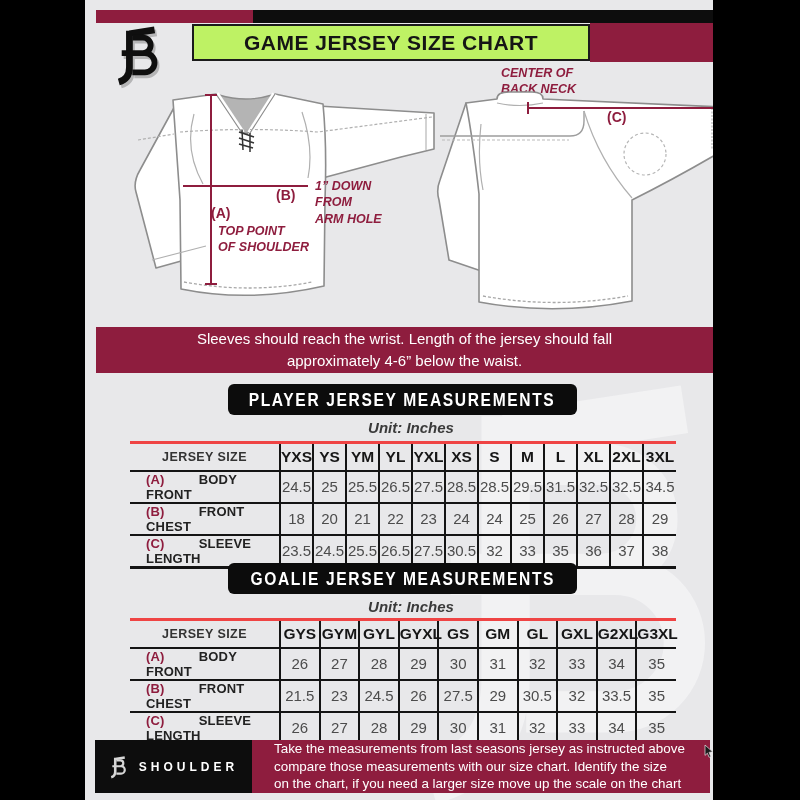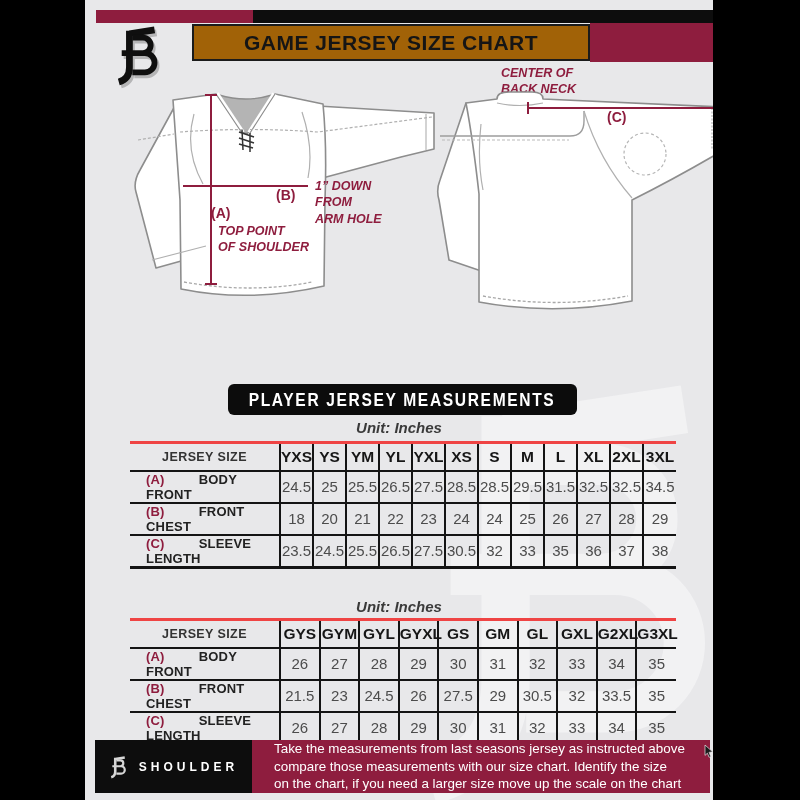--- a/index.html
+++ b/index.html
@@ -17,21 +17,21 @@
   }
   .content > *{position:absolute;z-index:1;}
   
   .watermark{left:295px;top:368px;width:430px;height:440px;z-index:0;opacity:.55;}
   
   .top-strip{left:11px;top:10px;width:617px;height:13px;display:flex;}
   .top-strip .maroon-seg{width:157px;height:100%;background:#8e1d3e;}
   .top-strip .black-seg{flex:1;height:100%;background:#0d0d0d;}
   .brand-logo{left:28px;top:24px;width:58px;height:62px;filter:drop-shadow(2px 3px 0 rgba(0,0,0,.22));}
   .title-box{
-    left:107px;top:24px;width:398px;height:37px;background:#a16207;
+    left:107px;top:24px;width:398px;height:37px;background:#bef264;
     border:2px solid #1b1b1b;box-sizing:border-box;
     display:flex;align-items:center;justify-content:center;
   }
   .title-box span{font-size:21px;font-weight:800;letter-spacing:.5px;color:#151515;white-space:nowrap;}
   .maroon-block{left:505px;top:23px;width:123px;height:39px;background:#8e1d3e;}
   
   .diagram{left:0;top:60px;width:628px;height:268px;margin-left:23px;}
   .diagram > *{position:absolute;}
   .jersey-svg{display:block;}
   .svg-front{left:10px;top:30px;}
@@ -55,21 +55,21 @@
     width:349px;height:31px;left:143px;background:#0c0c0c;border-radius:6px;
     display:flex;align-items:center;justify-content:center;
   }
   .section-title span{
     display:inline-block;transform:scaleX(.82);transform-origin:center;
     color:#fff;font-size:19px;font-weight:800;letter-spacing:2px;white-space:nowrap;
   }
   .player-title{top:384px;}
   .goalie-title{top:563px;}
   .unit-label{
-    left:0;width:628px;text-align:center;color:#3a3a3a;
+    left:12px;width:628px;text-align:center;color:#3a3a3a;
     font-size:15px;font-weight:700;font-style:italic;
   }
   .player-unit{top:419px;}
   .goalie-unit{top:598px;}
   
   table.size-table{
     left:45px;width:546px;border-collapse:collapse;table-layout:fixed;
     border-top:3px solid #ef4444;border-bottom:3px solid #141414;
   }
   .player-tbl{top:441px;}
@@ -177,20 +177,24 @@
     <div class="mletter label-a">(A)</div>
     <div class="anno anno-a">TOP POINT
 OF SHOULDER</div>
     <div class="mletter label-b">(B)</div>
     <div class="anno anno-b">1” DOWN
 FROM
 ARM HOLE</div>
     <div class="mletter label-c">(C)</div>
   </div>
 
+  <div class="banner">
+    <span>Sleeves should reach the wrist. Length of the jersey should fall
+approximately 4-6” below the waist.</span>
+  </div>
 
   <div class="section-title player-title">
     <span>PLAYER JERSEY MEASUREMENTS</span>
   </div>
   <div class="unit-label player-unit">Unit: Inches</div>
   <table class="size-table player-tbl">
     <thead>
         <tr>
           <th class="label-col">JERSEY SIZE</th>
           <th class="size-col">YXS</th>
@@ -249,20 +253,23 @@
           <td class="value-cell">32</td>
           <td class="value-cell">33</td>
           <td class="value-cell">35</td>
           <td class="value-cell">36</td>
           <td class="value-cell">37</td>
           <td class="value-cell">38</td>
         </tr>
       </tbody>
   </table>
 
+  <div class="section-title goalie-title">
+    <span>GOALIE JERSEY MEASUREMENTS</span>
+  </div>
   <div class="unit-label goalie-unit">Unit: Inches</div>
   <table class="size-table goalie-tbl">
     <thead>
         <tr>
           <th class="label-col">JERSEY SIZE</th>
           <th class="size-col">GYS</th>
           <th class="size-col">GYM</th>
           <th class="size-col">GYL</th>
           <th class="size-col">GYXL</th>
           <th class="size-col">GS</th>

